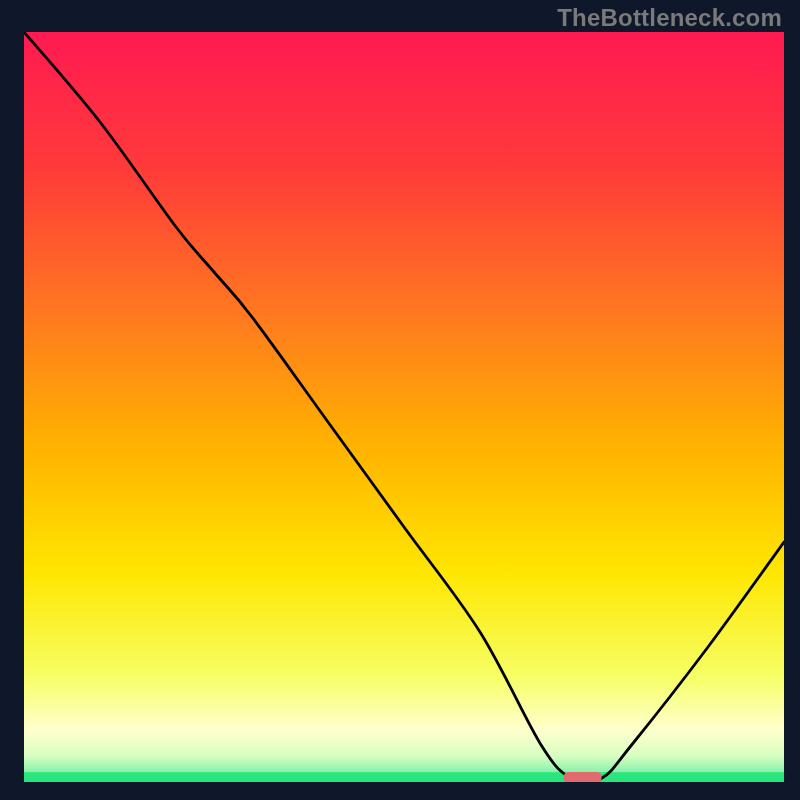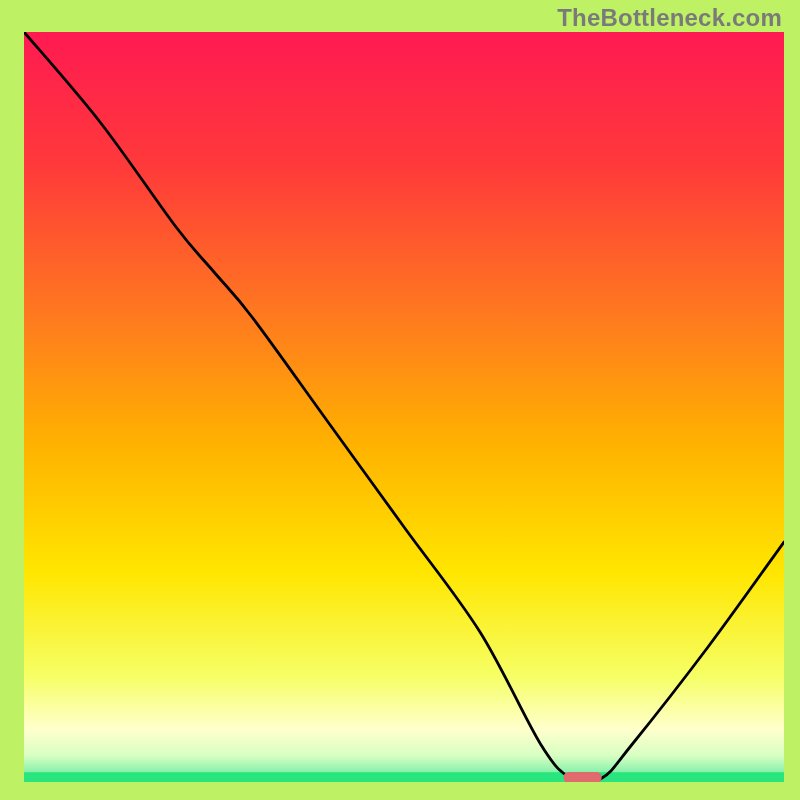--- a/index.html
+++ b/index.html
@@ -8,21 +8,21 @@
     width: 800px;
     height: 800px;
     background: #000;
     overflow: hidden;
     font-family: Arial, Helvetica, sans-serif;
   }
   .frame {
     position: relative;
     width: 800px;
     height: 800px;
-    background: #bef264;
+    background: #0f172a;
   }
   .watermark {
     position: absolute;
     top: 4px;
     right: 18px;
     color: #7a7a7a;
     font-size: 24px;
     font-weight: 600;
     letter-spacing: 0.2px;
     user-select: none;

